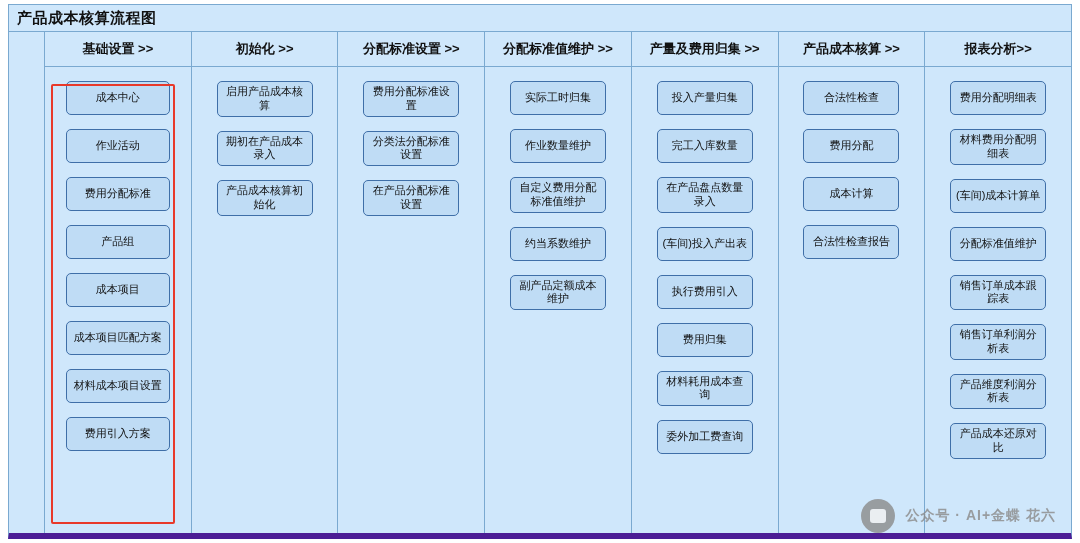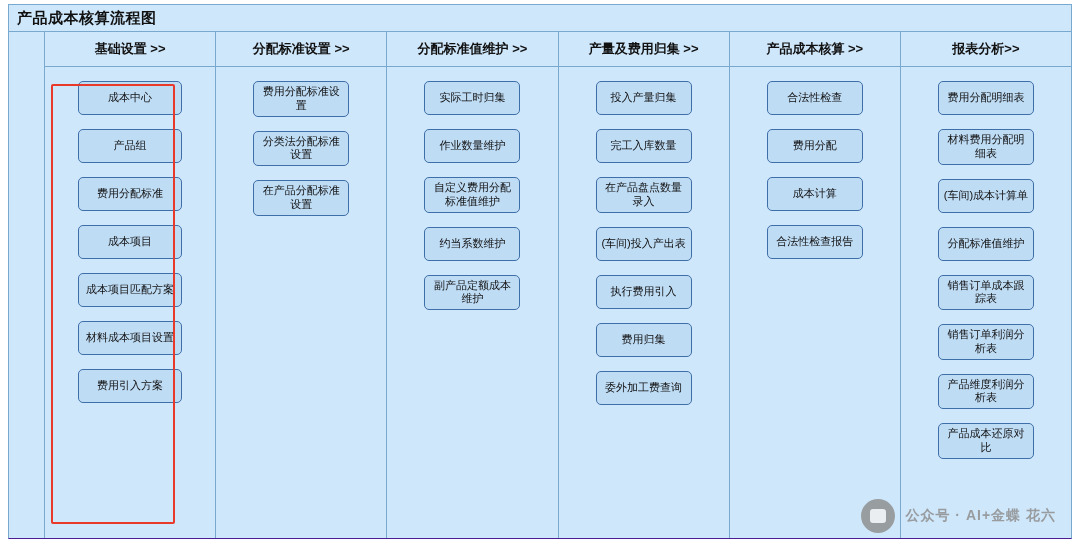--- a/index.html
+++ b/index.html
@@ -44,21 +44,21 @@
   .grid {
     position: absolute;
     left: 8px;
     top: 32px;
     width: 1064px;
     height: 507px;
     display: flex;
     background: #cfe7fb;
     border-left: 1px solid #7aa9d0;
     border-right: 1px solid #7aa9d0;
-    border-bottom: 1px solid #4c1d95;
+    border-bottom: 6px solid #4c1d95;
     box-sizing: border-box;
   }
   .col-spacer {
     width: 36px;
     flex: 0 0 36px;
     border-right: 1px solid #7aa9d0;
     box-sizing: border-box;
     background: #cfe7fb;
   }
   .column {
@@ -177,30 +177,39 @@
   </div>
 
   <div class="grid">
 
     <div class="col-spacer"></div>
 
     <div class="column">
       <div class="col-header">基础设置 &gt;&gt;</div>
       <div class="col-body wide">
         <div class="node">成本中心</div>
+        <div class="node">作业活动</div>
+        <div class="node">费用分配标准</div>
         <div class="node">产品组</div>
-        <div class="node">费用分配标准</div>
         <div class="node">成本项目</div>
         <div class="node">成本项目匹配方案</div>
         <div class="node">材料成本项目设置</div>
         <div class="node">费用引入方案</div>
       </div>
       <div class="red-box"></div>
     </div>
 
+    <div class="column">
+      <div class="col-header">初始化 &gt;&gt;</div>
+      <div class="col-body">
+        <div class="node">启用产品成本核算</div>
+        <div class="node">期初在产品成本录入</div>
+        <div class="node">产品成本核算初始化</div>
+      </div>
+    </div>
 
     <div class="column">
       <div class="col-header">分配标准设置 &gt;&gt;</div>
       <div class="col-body">
         <div class="node">费用分配标准设置</div>
         <div class="node">分类法分配标准设置</div>
         <div class="node">在产品分配标准设置</div>
       </div>
     </div>
 
@@ -217,20 +226,21 @@
 
     <div class="column">
       <div class="col-header">产量及费用归集 &gt;&gt;</div>
       <div class="col-body">
         <div class="node">投入产量归集</div>
         <div class="node">完工入库数量</div>
         <div class="node">在产品盘点数量录入</div>
         <div class="node">(车间)投入产出表</div>
         <div class="node">执行费用引入</div>
         <div class="node">费用归集</div>
+        <div class="node">材料耗用成本查询</div>
         <div class="node">委外加工费查询</div>
       </div>
     </div>
 
     <div class="column">
       <div class="col-header">产品成本核算 &gt;&gt;</div>
       <div class="col-body">
         <div class="node">合法性检查</div>
         <div class="node">费用分配</div>
         <div class="node">成本计算</div>

